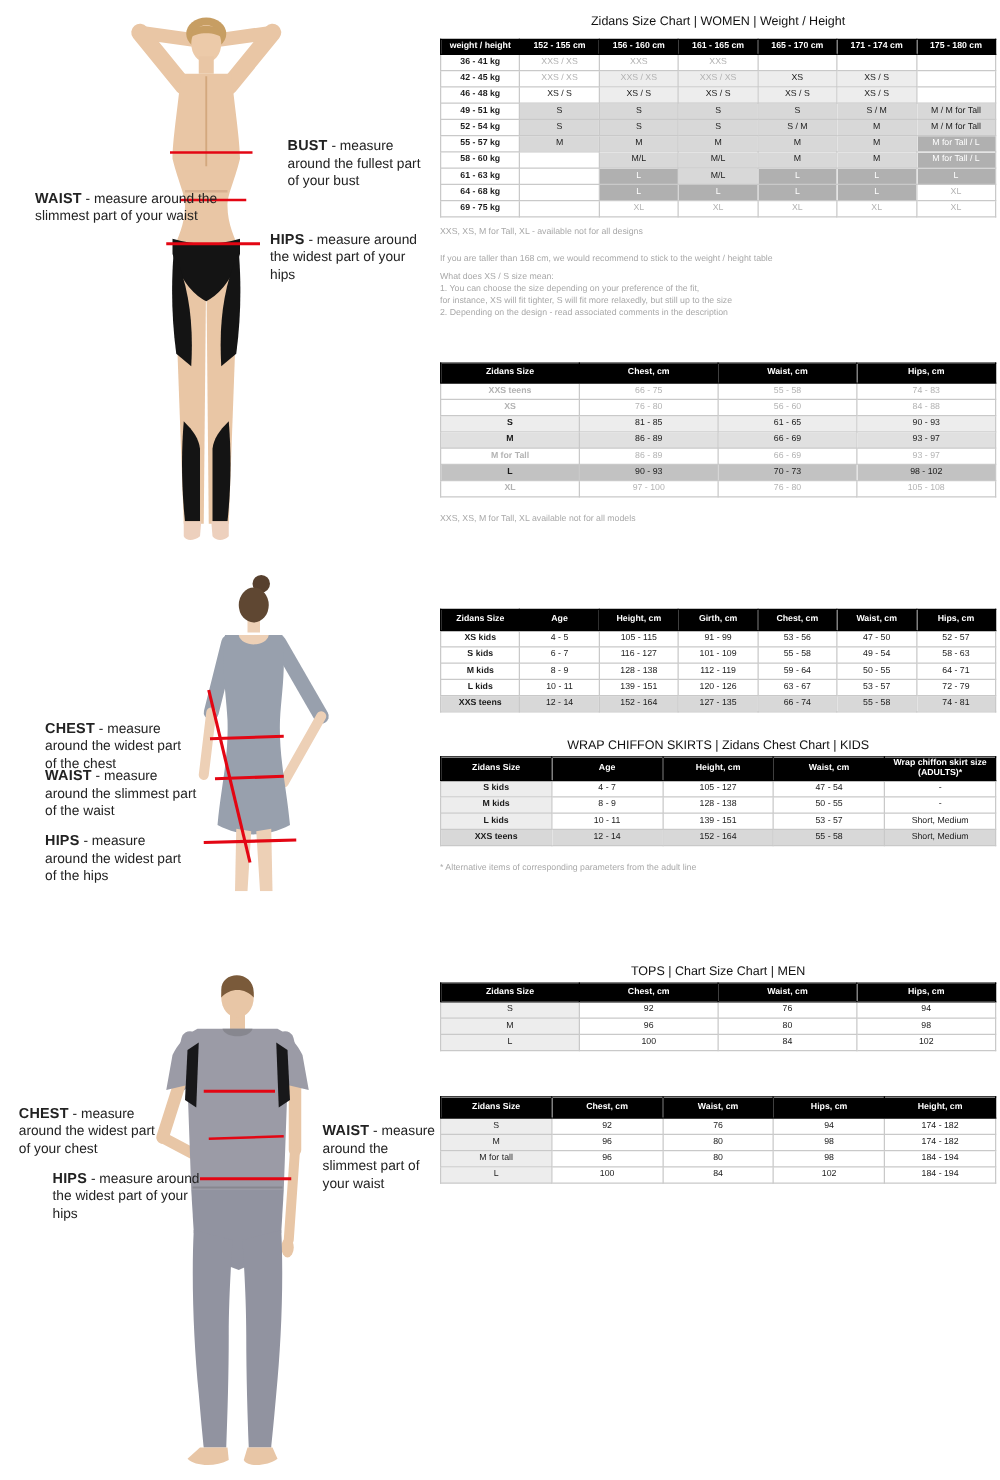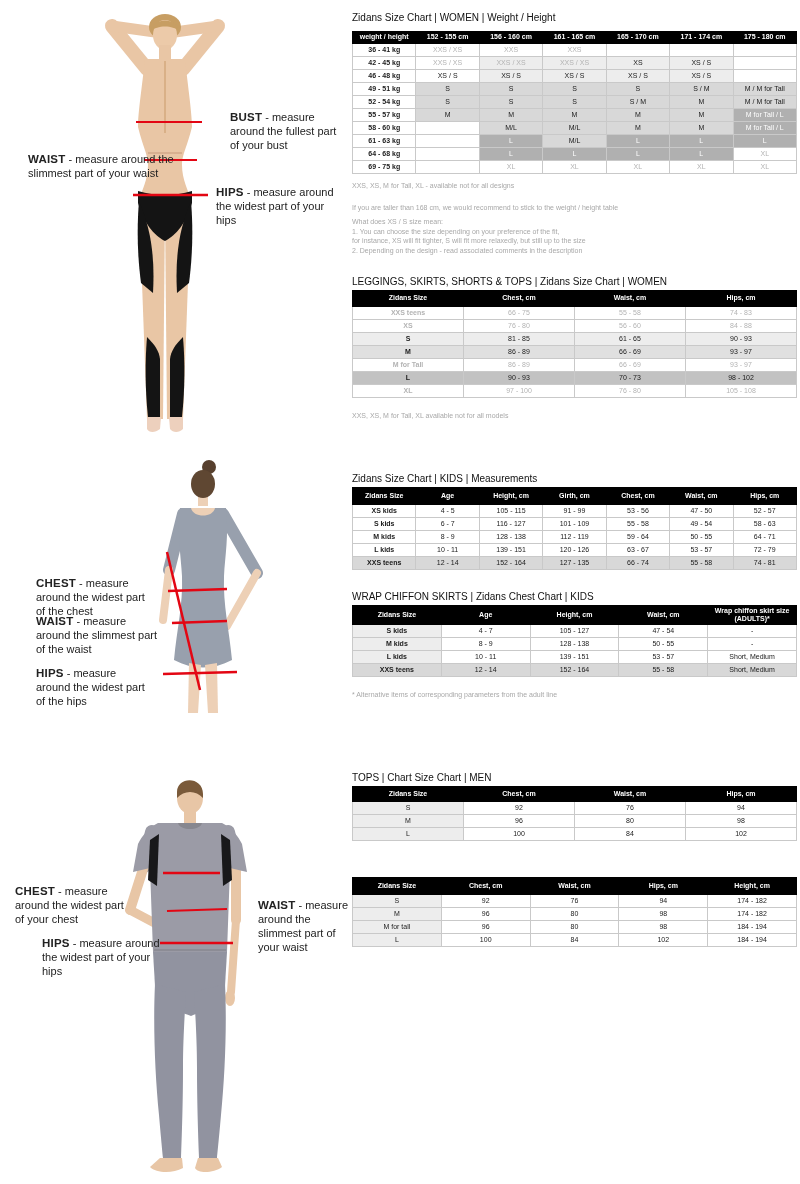--- a/index.html
+++ b/index.html
@@ -1,21 +1,21 @@
 <!DOCTYPE html>
 <html><head>
 <meta charset="utf-8">
 <style>
   html,body{margin:0;padding:0;background:#fff;}
   .page{position:relative;width:800px;height:1184px;background:#fff;overflow:hidden;
         font-family:"Liberation Sans",sans-serif;color:#1a1a1a;}
   .fig{position:absolute;}
   .ann{position:absolute;font-size:11px;line-height:14px;color:#222;}
   .ann b{font-size:11.5px;letter-spacing:.2px;margin-top:44px;}
-  .ttl{position:absolute;left:352px;width:445px;text-align:left;font-size:10px;color:#111;}
+  .ttl{position:absolute;left:352px;width:445px;text-align:center;font-size:10px;color:#111;}
   .note{position:absolute;left:352px;font-size:7px;line-height:9.5px;color:#a8a8a8;}
   table.sz{position:absolute;left:352px;width:445px;border-collapse:collapse;table-layout:fixed;
            font-size:7px;background:#fff;}
   .sz th,.sz td{border:1px solid #c9c9c9;text-align:center;vertical-align:middle;
                 padding:0 2px;line-height:1.15;height:12px;color:#1a1a1a;overflow:hidden;}
   .sz thead th{background:#000;color:#fff;border-color:#000;font-weight:bold;}
   .sz tbody th{font-weight:bold;}
   .tb-weight thead th{height:11px;}
   .tb-women thead th{height:15px;}
   .tb-kids  thead th{height:16px;}
@@ -182,21 +182,20 @@
     </table>
   <div class="note" style="top:181px;width:440px">XXS, XS, M for Tall, XL - available not for all designs</div>
   <div class="note" style="top:203px;width:440px">If you are taller than 168 cm, we would recommend to stick to the weight / height table</div>
   <div class="note" style="top:217px;width:440px">
     <div>What does XS / S size mean:</div>
     <div>1. You can choose the size depending on your preference of the fit,</div>
     <div>for instance, XS will fit tighter, S will fit more relaxedly, but still up to the size</div>
     <div>2. Depending on the design - read associated comments in the description</div>
   </div>
 
-  <div class="ttl" style="top:276px">LEGGINGS, SKIRTS, SHORTS &amp; TOPS | Zidans Size Chart | WOMEN</div>
   <table class="sz tb-women" style="top:290px">
       <thead>
         <tr>
           <th>Zidans Size</th>
           <th>Chest, cm</th>
           <th>Waist, cm</th>
           <th>Hips, cm</th>
         </tr>
       </thead>
       <tbody>
@@ -269,21 +268,20 @@
   <div class="ann" style="left:36px;top:576px;width:112px">
     <b>CHEST</b>
     <span>- measure around the widest part of the chest</span></div>
   <div class="ann" style="left:36px;top:666px;width:110px">
     <b>HIPS</b>
     <span>- measure around the widest part of the hips</span></div>
   <div class="ann" style="left:36px;top:614px;width:122px">
     <b>WAIST</b>
     <span>- measure around the slimmest part of the waist</span></div>
 
-  <div class="ttl" style="top:473px">Zidans Size Chart | KIDS | Measurements</div>
   <table class="sz tb-kids" style="top:487px">
       <thead>
         <tr>
           <th>Zidans Size</th>
           <th>Age</th>
           <th>Height, cm</th>
           <th>Girth, cm</th>
           <th>Chest, cm</th>
           <th>Waist, cm</th>
           <th>Hips, cm</th>

